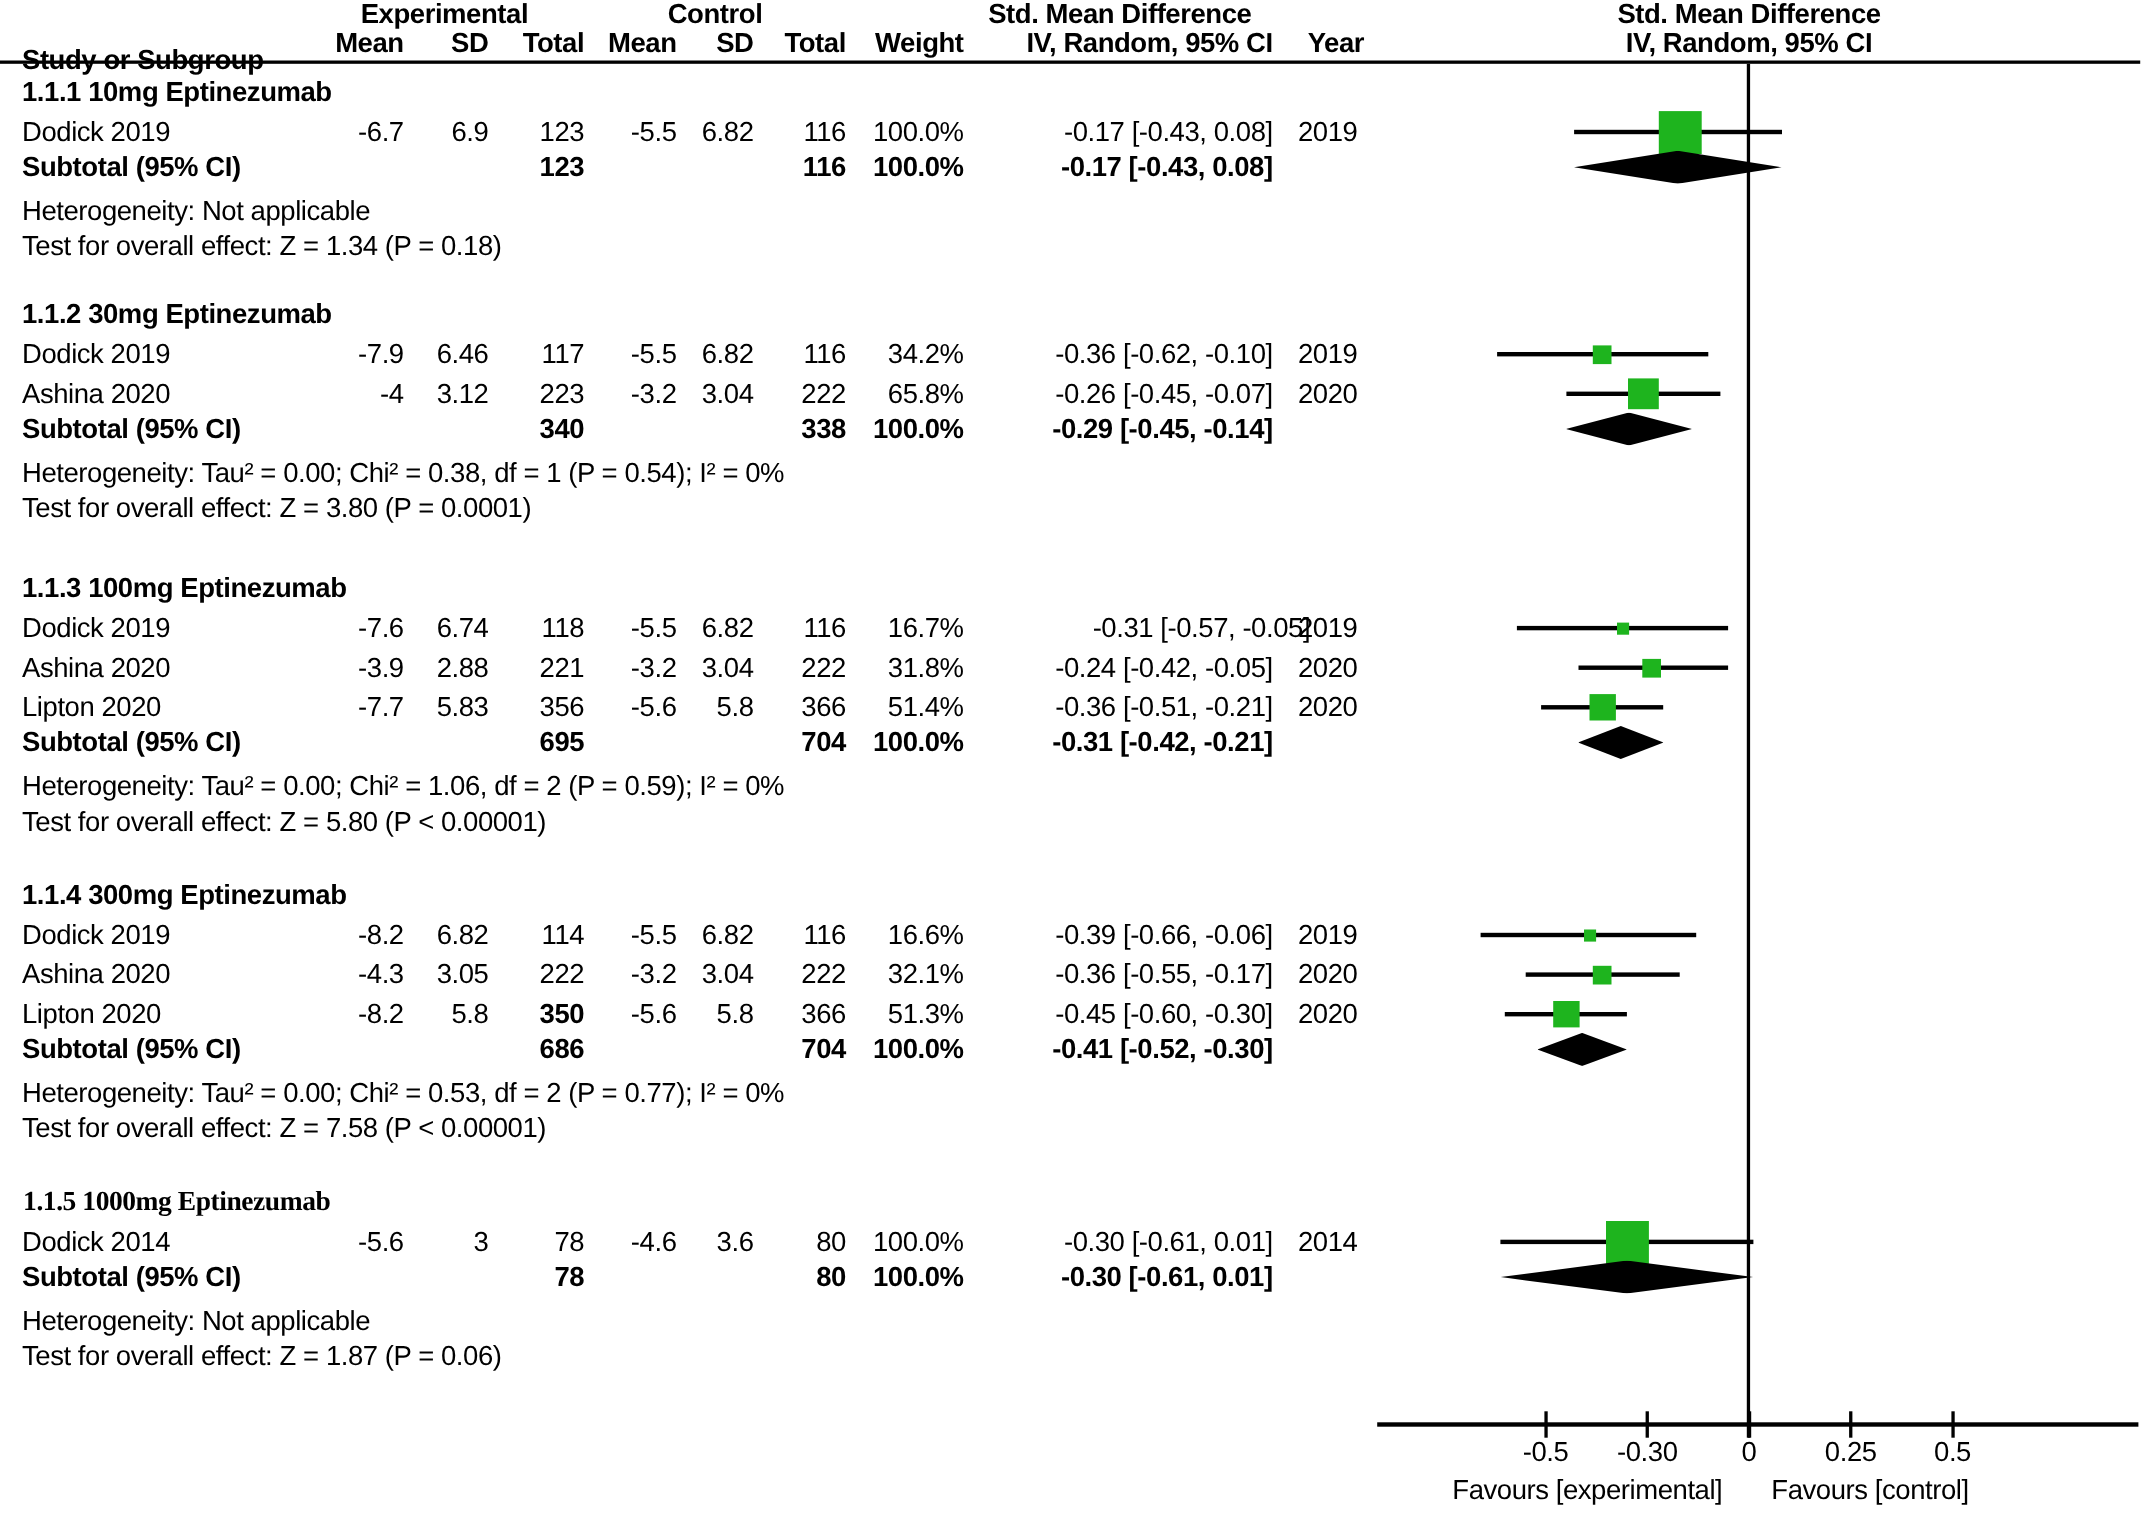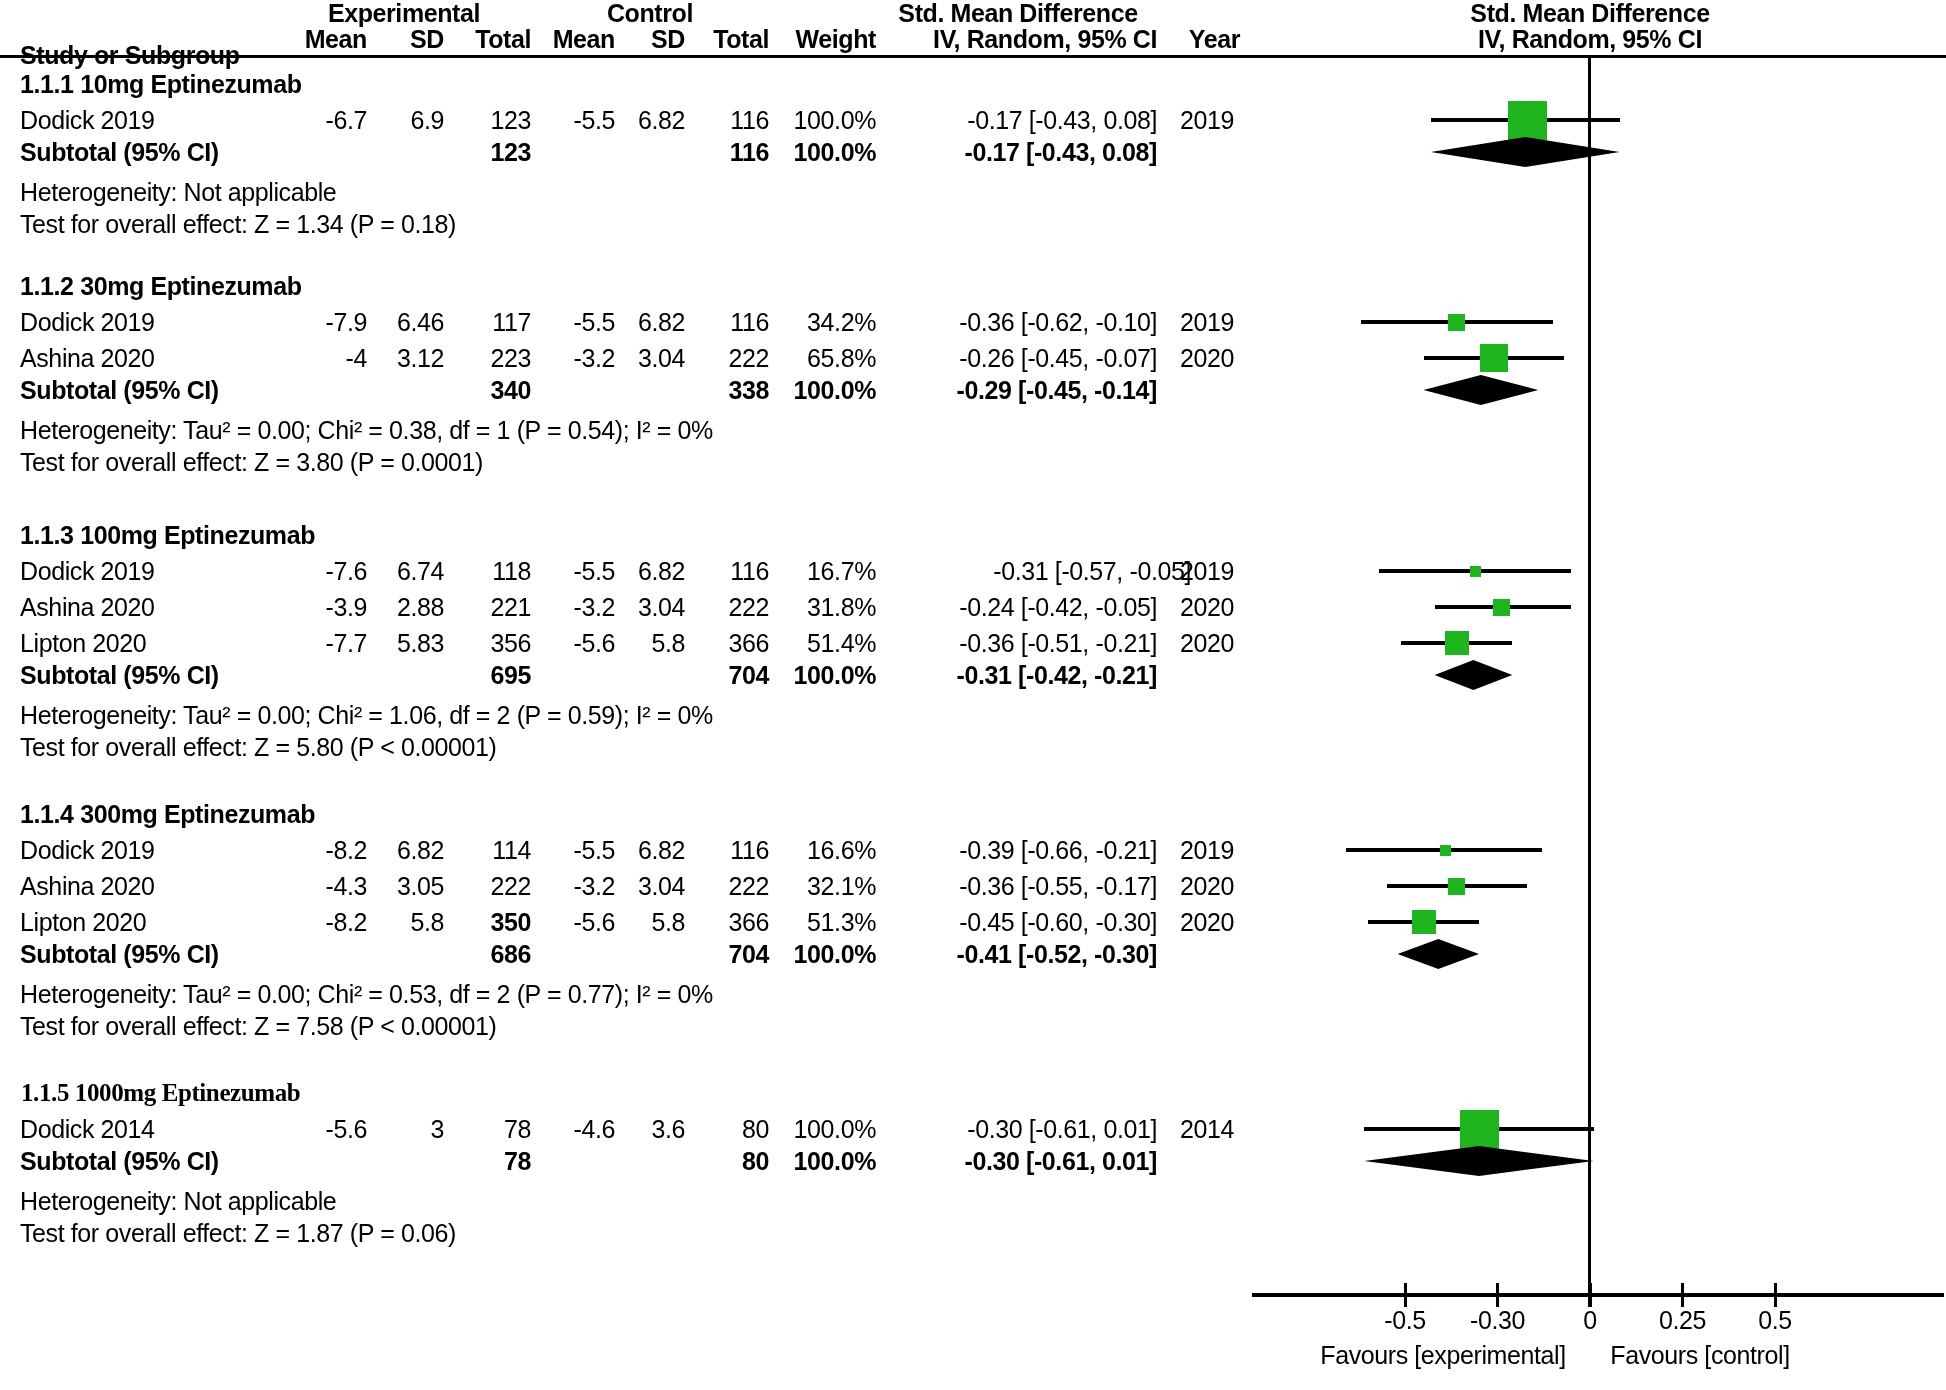--- a/index.html
+++ b/index.html
@@ -145,21 +145,21 @@
       <div class="t" style="left: 20px; top: 732px;">Test for overall effect: Z = 5.80 (P &lt; 0.00001)</div>
       <div class="t b" style="left: 20px; top: 799px;">1.1.4 300mg Eptinezumab</div>
       <div class="t" style="left: 20px; top: 835px;">Dodick 2019</div>
       <div class="t" style="right: 1579px; top: 835px;">-8.2</div>
       <div class="t" style="right: 1502px; top: 835px;">6.82</div>
       <div class="t" style="right: 1415px; top: 835px;">114</div>
       <div class="t" style="right: 1331px; top: 835px;">-5.5</div>
       <div class="t" style="right: 1261px; top: 835px;">6.82</div>
       <div class="t" style="right: 1177px; top: 835px;">116</div>
       <div class="t" style="right: 1070px; top: 835px;">16.6%</div>
-      <div class="t" style="right: 789px; top: 835px;">-0.39 [-0.66, -0.21]</div>
+      <div class="t" style="right: 789px; top: 835px;">-0.39 [-0.66, -0.06]</div>
       <div class="t" style="right: 712px; top: 835px;">2019</div>
       <div style="position: absolute; left: 1345.8px; top: 848px; width: 196.1px; height: 4px; background: rgb(0, 0, 0);"></div>
       <div style="position: absolute; left: 1440.2px; top: 844.5px; width: 11px; height: 11px; background: rgb(30, 180, 30);"></div>
       <div class="t" style="left: 20px; top: 871px;">Ashina 2020</div>
       <div class="t" style="right: 1579px; top: 871px;">-4.3</div>
       <div class="t" style="right: 1502px; top: 871px;">3.05</div>
       <div class="t" style="right: 1415px; top: 871px;">222</div>
       <div class="t" style="right: 1331px; top: 871px;">-3.2</div>
       <div class="t" style="right: 1261px; top: 871px;">3.04</div>
       <div class="t" style="right: 1177px; top: 871px;">222</div>

